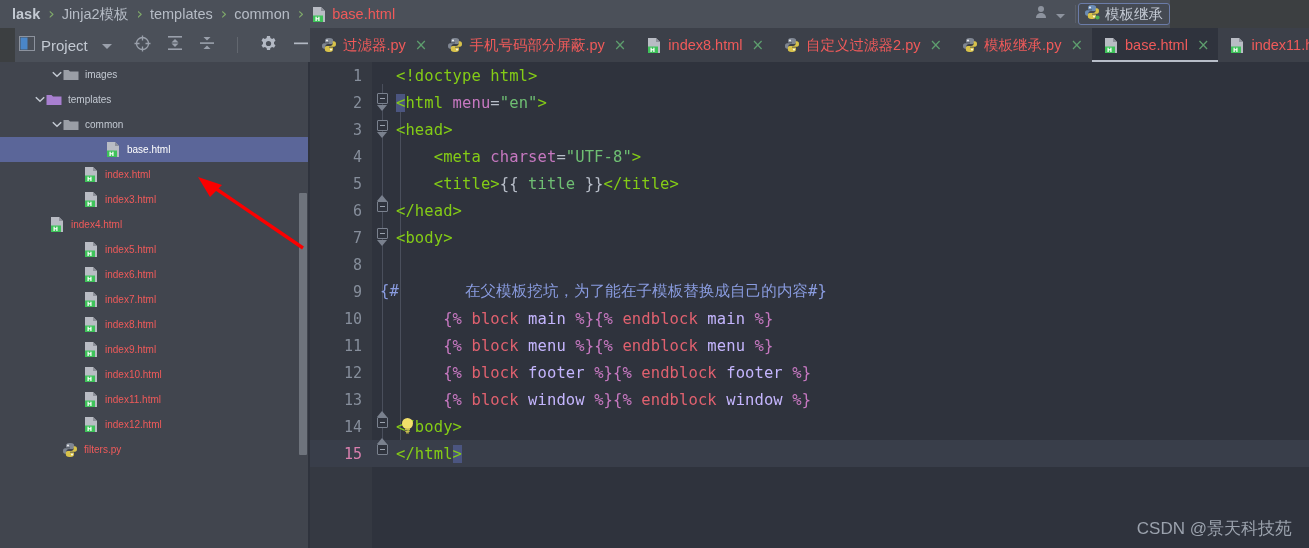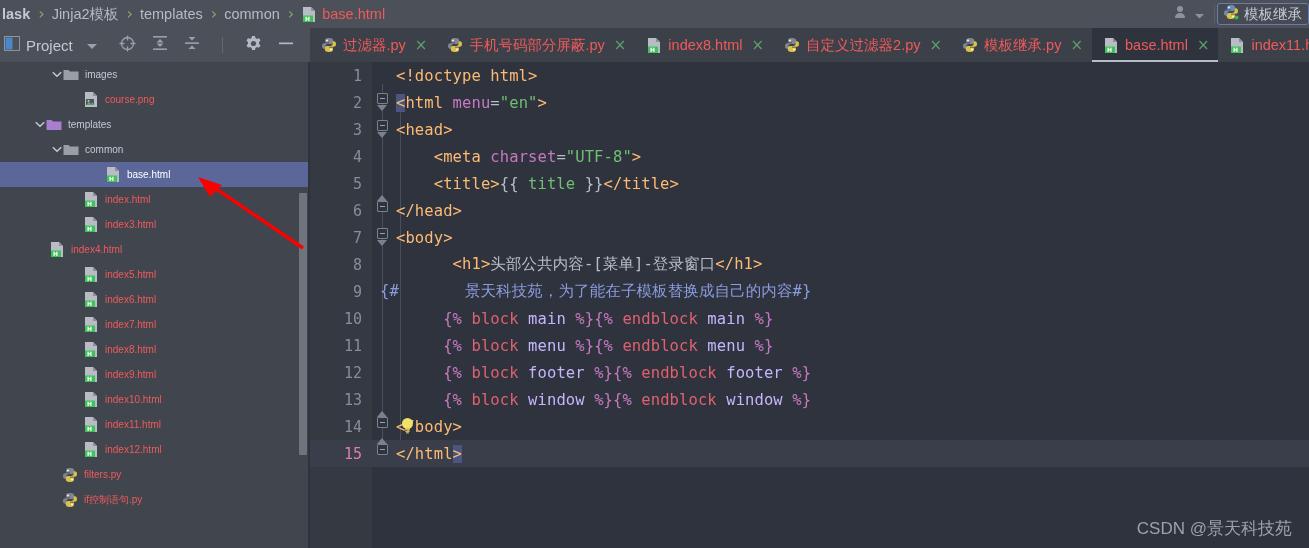--- a/index.html
+++ b/index.html
@@ -6,23 +6,23 @@
   html, body {
     width: 1309px; height: 548px;
     overflow: hidden;
     background: #3c3f41;
     font-family: "Liberation Sans", "DejaVu Sans", sans-serif;
   }
   #app { position: relative; width: 1309px; height: 548px; background: #3c3f41; }
 
   
   .breadcrumb-bar {
-    position: absolute; left: 0; top: 0; width: 1309px; height: 28px;
+    position: absolute; left: 0; top: 0; width: 1170px; height: 28px;
     background: #4b5059; display: flex; align-items: center;
-    padding-left: 2px; overflow: hidden;
+    padding-left: 12px; overflow: hidden;
   }
   .crumb { display: flex; align-items: center; height: 28px; }
   .crumb-text { font-size: 14.5px; color: #b6bcc6; white-space: nowrap; }
   .crumb-text.bold { font-weight: bold; color: #c3c9d2; }
   .crumb-text.file { color: #f05a5a; }
   .crumb-sep {
     color: #7fa86a; font-size: 16px; margin: 0 7px 0 8px;
     font-family: "DejaVu Sans", sans-serif; line-height: 1;
   }
   .crumb-icon { margin-right: 5px; display: inline-flex; }
@@ -39,21 +39,21 @@
     border: 1px solid #6b7ca8; border-radius: 3px;
     background: #454a53; padding: 0 4px 0 5px; margin-right: 0px;
     overflow: hidden; width: 92px;
   }
   .runconfig-label {
     font-size: 14.5px; color: #c6ccd6; white-space: nowrap; margin-left: 5px;
   }
 
   
   .proj-toolbar {
-    position: absolute; left: 0; top: 28px; width: 310px; height: 34px;
+    position: absolute; left: 15px; top: 28px; width: 310px; height: 34px;
     background: #4b5059; display: flex; align-items: center; padding-left: 4px;
   }
   .proj-label {
     font-size: 15px; color: #c3c9d2; margin-left: 6px; white-space: nowrap;
   }
   .proj-caret { margin-left: 14px; }
   .tb-icons { display: flex; align-items: center; margin-left: 22px; gap: 16px; }
   .tb-sep { width: 1px; height: 16px; background: #62676f; margin: 0 6px; }
 
   
@@ -123,21 +123,21 @@
     position: absolute; left: 0; width: 52px; text-align: right;
     font-family: "DejaVu Sans Mono", monospace; font-size: 15px; color: #868e9b;
   }
   .lineno.cur { color: #d97fae; }
   .code-line.cursorline { background: #393e4a; }
   .codetext {
     position: absolute; left: 86px;
     font-family: "DejaVu Sans Mono", monospace; font-size: 15.5px;
     white-space: pre; color: #b8bec9; letter-spacing: 0.1px;
   }
-  .tag { color: #fdba74; }
+  .tag { color: #84cc16; }
   .attr { color: #c678c0; }
   .str { color: #6fbf73; }
   .punct { color: #b8bec9; }
   .jinja-brace { color: #c678c0; }
   .jinja-kw { color: #e0616f; }
   .jinja-name { color: #c4b5fd; }
   .comment { color: #8a9ce0; }
   .h1txt { color: #b8bec9; }
   .tmplvar { color: #b8bec9; }
   .tmplvar-in { color: #6fbf73; }
@@ -386,32 +386,20 @@
           </svg>
       </span>
       <span class="ticon">
         <svg width="16" height="13" viewBox="0 0 16 13">
             <path d="M0.5 2 h5 l1.5 1.6 h8.5 v8.4 h-15 z" fill="#9a9ea6"></path>
           </svg>
       </span>
       <span class="tlabel folder">images</span>
     </div>
 
-    <div class="trow" style="padding-left:83px">
-      <span class="ticon">
-        <svg width="16" height="17" viewBox="0 0 16 17">
-            <path d="M2 1 h8 l4 4 v11 h-12 z" fill="#b9bcc4"></path>
-            <path d="M10 1 l4 4 h-4 z" fill="#8d9099"></path>
-            <rect x="3" y="8" width="8" height="6" fill="#4a5560"></rect>
-            <circle cx="5.5" cy="10" r="1" fill="#9fdfa0"></circle>
-            <path d="M3.5 13.7 l2.5-2.8 l2 2 l1.5-1.3 l1.5 2.1 z" fill="#6fae6f"></path>
-          </svg>
-      </span>
-      <span class="tlabel">course.png</span>
-    </div>
 
     <div class="trow" style="padding-left:33px">
       <span class="tarrow">
         <svg width="10" height="7" viewBox="0 0 10 7">
             <path d="M0.8 1.2 L5 5.2 L9.2 1.2" fill="none" stroke="#c3c9d2" stroke-width="1.5"></path>
           </svg>
       </span>
       <span class="ticon">
         <svg width="16" height="13" viewBox="0 0 16 13">
             <path d="M0.5 2 h5 l1.5 1.6 h8.5 v8.4 h-15 z" fill="#a87fd0"></path>
@@ -573,31 +561,20 @@
         <svg width="16" height="16" viewBox="0 0 16 16">
             <path d="M7.5 1 C5 1 4 2 4 3.7 V5.6 h4 v0.7 H3.2 C1.7 6.3 1 7.3 1 9 s0.7 2.7 2.2 2.7 h1.1 V9.6 c0-1.5 1.1-2.5 2.6-2.5 h3.3 c1.2 0 2-0.9 2-2.1 V3.7 C12.2 2 11 1 8.6 1 Z" fill="#7f8692"></path>
             <path d="M8.5 15 C11 15 12 14 12 12.3 V10.4 h-4 v-0.7 h4.8 c1.5 0 2.2-1 2.2-2.7 s-0.7-2.7-2.2-2.7 h-1.1 V6.4 c0 1.5-1.1 2.5-2.6 2.5 H5.8 c-1.2 0-2 0.9-2 2.1 v1.3 C3.8 14 5 15 7.4 15 Z" fill="#d8c24a"></path>
             <circle cx="6" cy="3.5" r="0.9" fill="#ffffff"></circle>
             <circle cx="10" cy="12.5" r="0.9" fill="#ffffff"></circle>
           </svg>
       </span>
       <span class="tlabel">filters.py</span>
     </div>
 
-    <div class="trow" style="padding-left:62px">
-      <span class="ticon">
-        <svg width="16" height="16" viewBox="0 0 16 16">
-            <path d="M7.5 1 C5 1 4 2 4 3.7 V5.6 h4 v0.7 H3.2 C1.7 6.3 1 7.3 1 9 s0.7 2.7 2.2 2.7 h1.1 V9.6 c0-1.5 1.1-2.5 2.6-2.5 h3.3 c1.2 0 2-0.9 2-2.1 V3.7 C12.2 2 11 1 8.6 1 Z" fill="#7f8692"></path>
-            <path d="M8.5 15 C11 15 12 14 12 12.3 V10.4 h-4 v-0.7 h4.8 c1.5 0 2.2-1 2.2-2.7 s-0.7-2.7-2.2-2.7 h-1.1 V6.4 c0 1.5-1.1 2.5-2.6 2.5 H5.8 c-1.2 0-2 0.9-2 2.1 v1.3 C3.8 14 5 15 7.4 15 Z" fill="#d8c24a"></path>
-            <circle cx="6" cy="3.5" r="0.9" fill="#ffffff"></circle>
-            <circle cx="10" cy="12.5" r="0.9" fill="#ffffff"></circle>
-          </svg>
-      </span>
-      <span class="tlabel">if控制语句.py</span>
-    </div>
 
     <div class="tree-scrollbar"></div>
   </div>
   <div class="tree-rightedge"></div>
 
   <div class="editor">
     <div class="gutter"></div>
     <div class="foldstrip"></div>
 
     <div class="indent-guide" style="left:72px; top:22px; height:378px;"></div>
@@ -633,26 +610,25 @@
       <span class="codetext"><span class="tag">&lt;/head&gt;</span></span>
     </div>
 
     <div class="code-line" style="top:162px">
       <span class="lineno">7</span>
       <span class="codetext"><span class="tag">&lt;body&gt;</span></span>
     </div>
 
     <div class="code-line" style="top:189px">
       <span class="lineno">8</span>
-      <span class="codetext">      <span class="tag">&lt;h1&gt;</span><span class="h1txt">头部公共内容-[菜单]-登录窗口</span><span class="tag">&lt;/h1&gt;</span></span>
     </div>
 
     <div class="code-line" style="top:216px">
       <span class="lineno">9</span>
-      <span class="codetext" style="left:70px"><span class="comment">{#       景天科技苑，为了能在子模板替换成自己的内容#}</span></span>
+      <span class="codetext" style="left:70px"><span class="comment">{#       在父模板挖坑，为了能在子模板替换成自己的内容#}</span></span>
     </div>
 
     <div class="code-line" style="top:243px">
       <span class="lineno">10</span>
       <span class="codetext">     <span class="jinja-brace">{%</span> <span class="jinja-kw">block</span> <span class="jinja-name">main</span> <span class="jinja-brace">%}{%</span> <span class="jinja-kw">endblock</span> <span class="jinja-name">main</span> <span class="jinja-brace">%}</span></span>
     </div>
 
     <div class="code-line" style="top:270px">
       <span class="lineno">11</span>
       <span class="codetext">     <span class="jinja-brace">{%</span> <span class="jinja-kw">block</span> <span class="jinja-name">menu</span> <span class="jinja-brace">%}{%</span> <span class="jinja-kw">endblock</span> <span class="jinja-name">menu</span> <span class="jinja-brace">%}</span></span>

